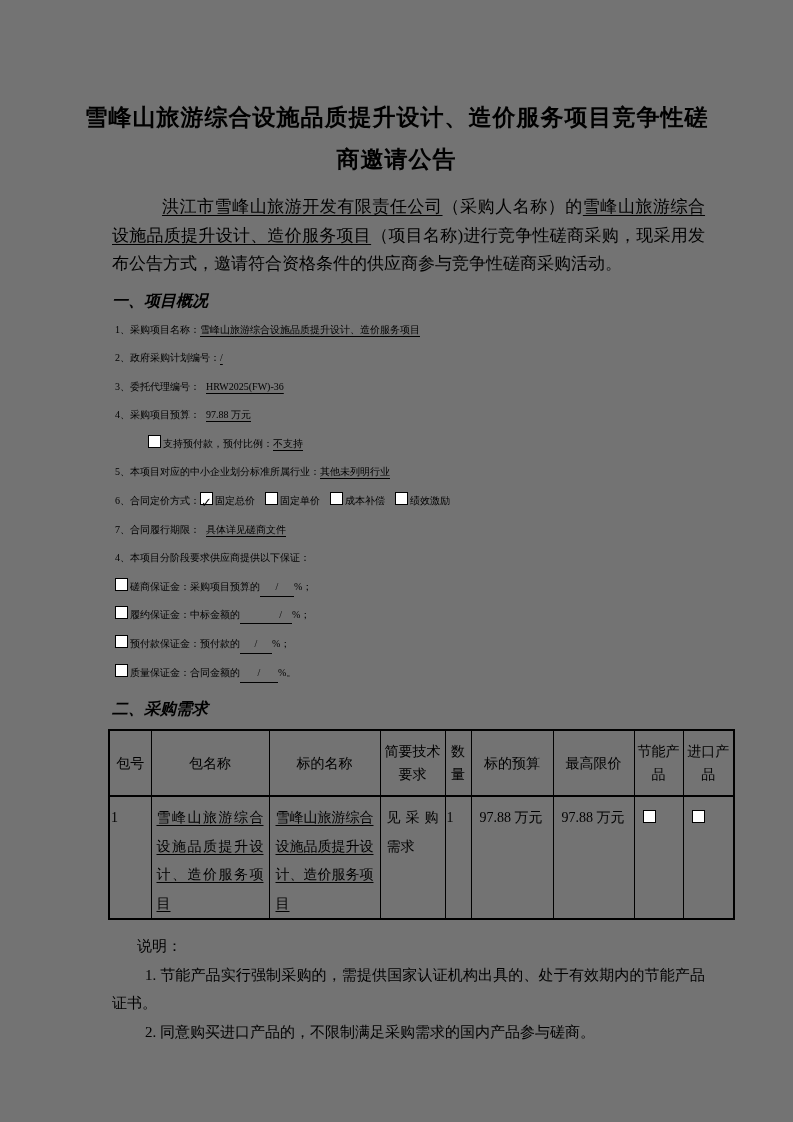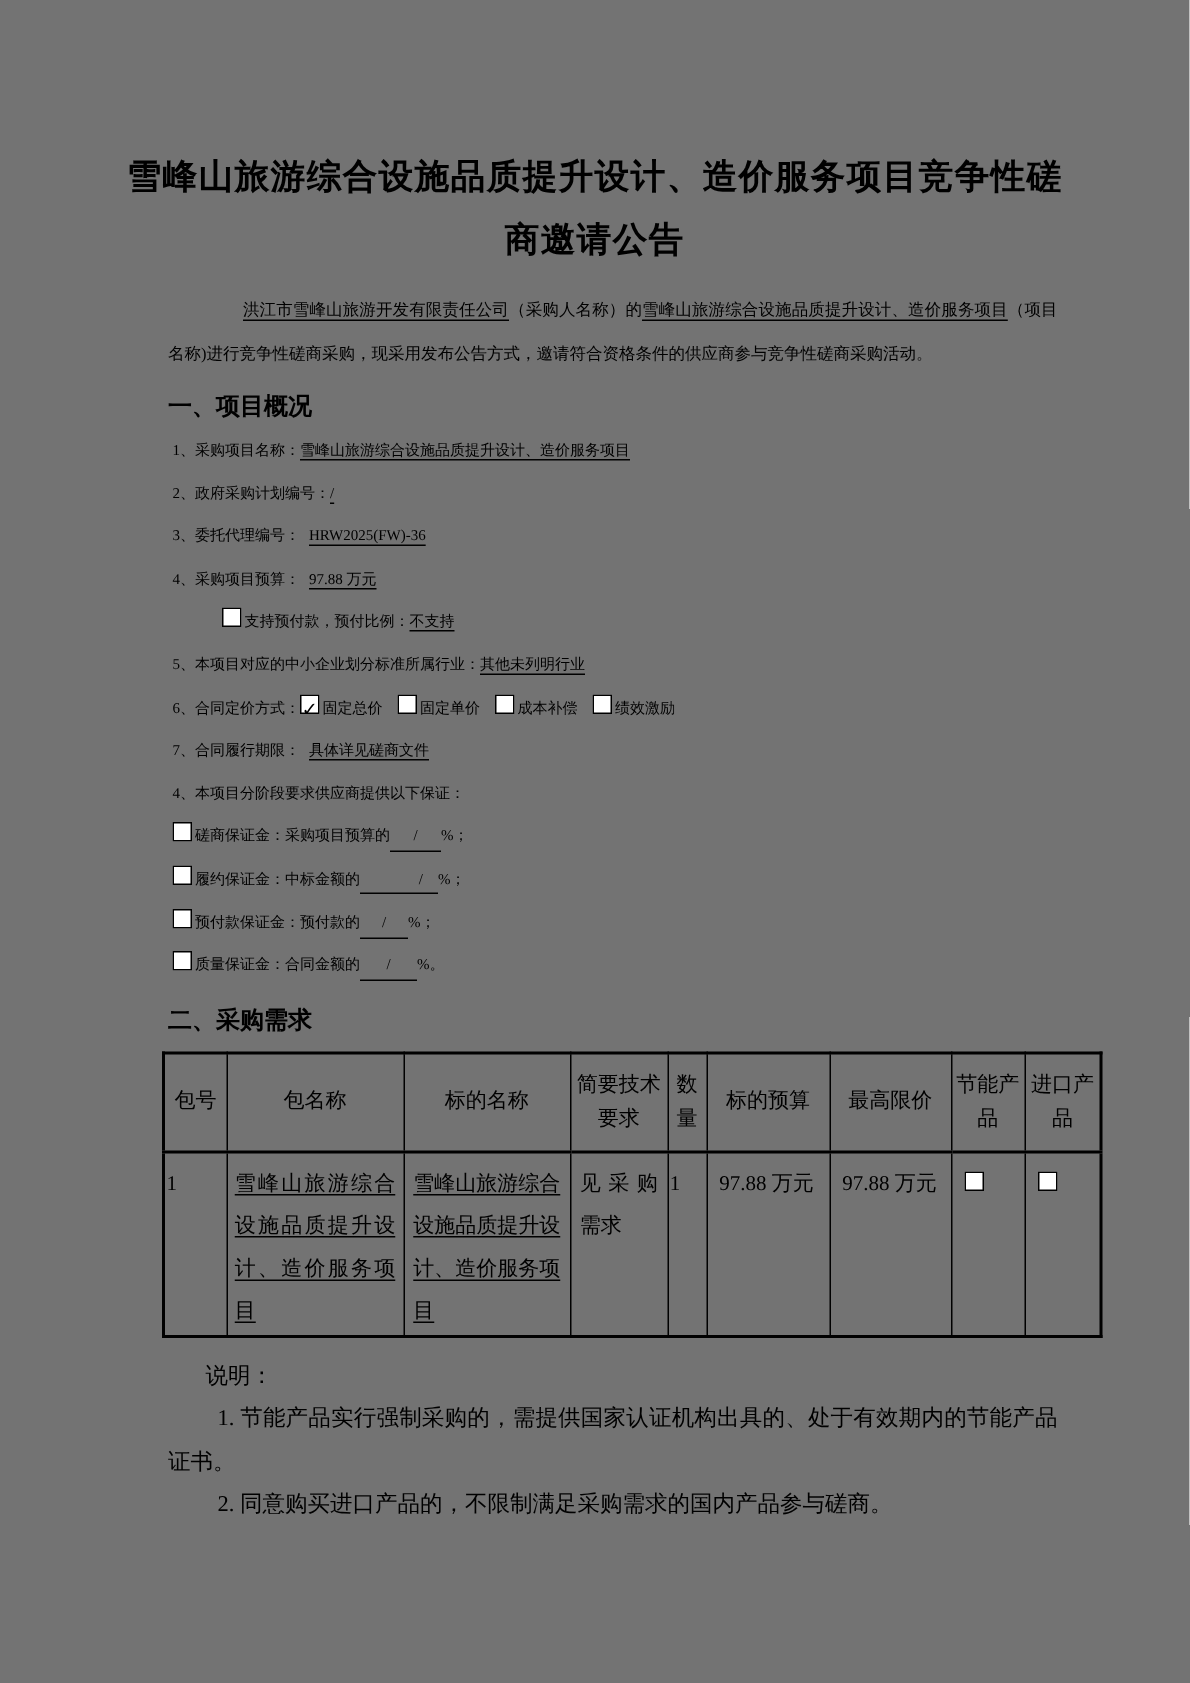--- a/index.html
+++ b/index.html
@@ -8,29 +8,30 @@
     background:#737373; color:#000; overflow:hidden;
     font-family:"Liberation Serif","DejaVu Serif",serif;
   }
   .title {
     margin:96px 0 0 0; text-align:center;
     font-family:"Liberation Sans","DejaVu Sans",sans-serif;
     font-weight:bold; font-size:23px; line-height:42px; letter-spacing:1px;
   }
   .body { padding:0 88px 0 112px; }
   .intro {
-    margin:13px 0 0 0; font-size:11px; line-height:28.5px;
+    margin:13px 0 0 0; font-size:17px; line-height:28.5px;
     text-indent:50px; text-align:justify;font-family:Liberation Serif, serif;
   }
   .u { text-decoration:underline; text-underline-offset:3px; }
   .u.lead { padding-left:6px; padding-right:3px; }
   .u.trail { padding-right:26px; }
   .sec {
     margin:7px 0 0 0; font-size:16px; line-height:30px; font-weight:bold;
     font-family:"Liberation Sans","DejaVu Sans",sans-serif;
+    font-style:italic;
   }
   .items { font-size:10px; }
   .line { line-height:28.6px; margin-left:3px; }
   .line.indent2 { margin-left:36px; }
   .cb {
     display:inline-block; width:11px; height:11px;
     border:1.5px solid #000; position:relative; vertical-align:-1px;
     margin-right:2px; background:#fff;
   }
   .cb.checked::after {

